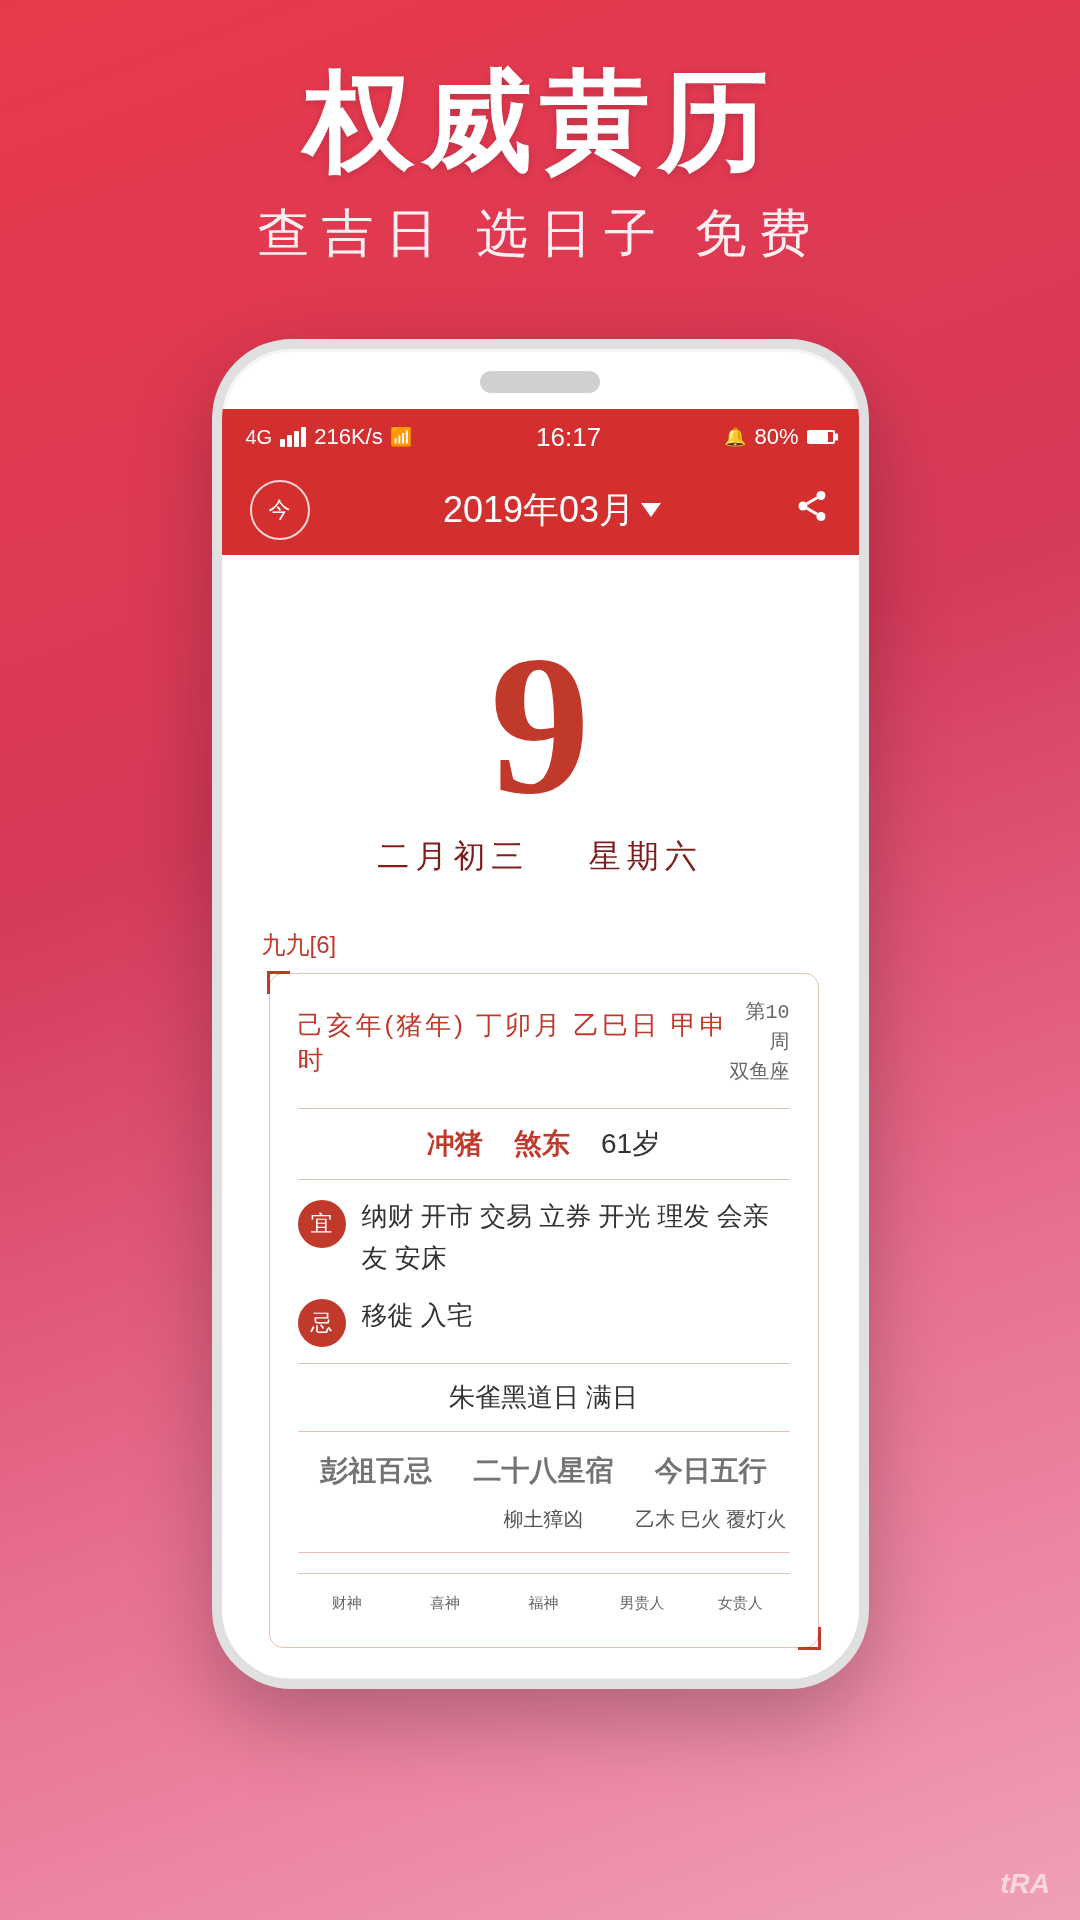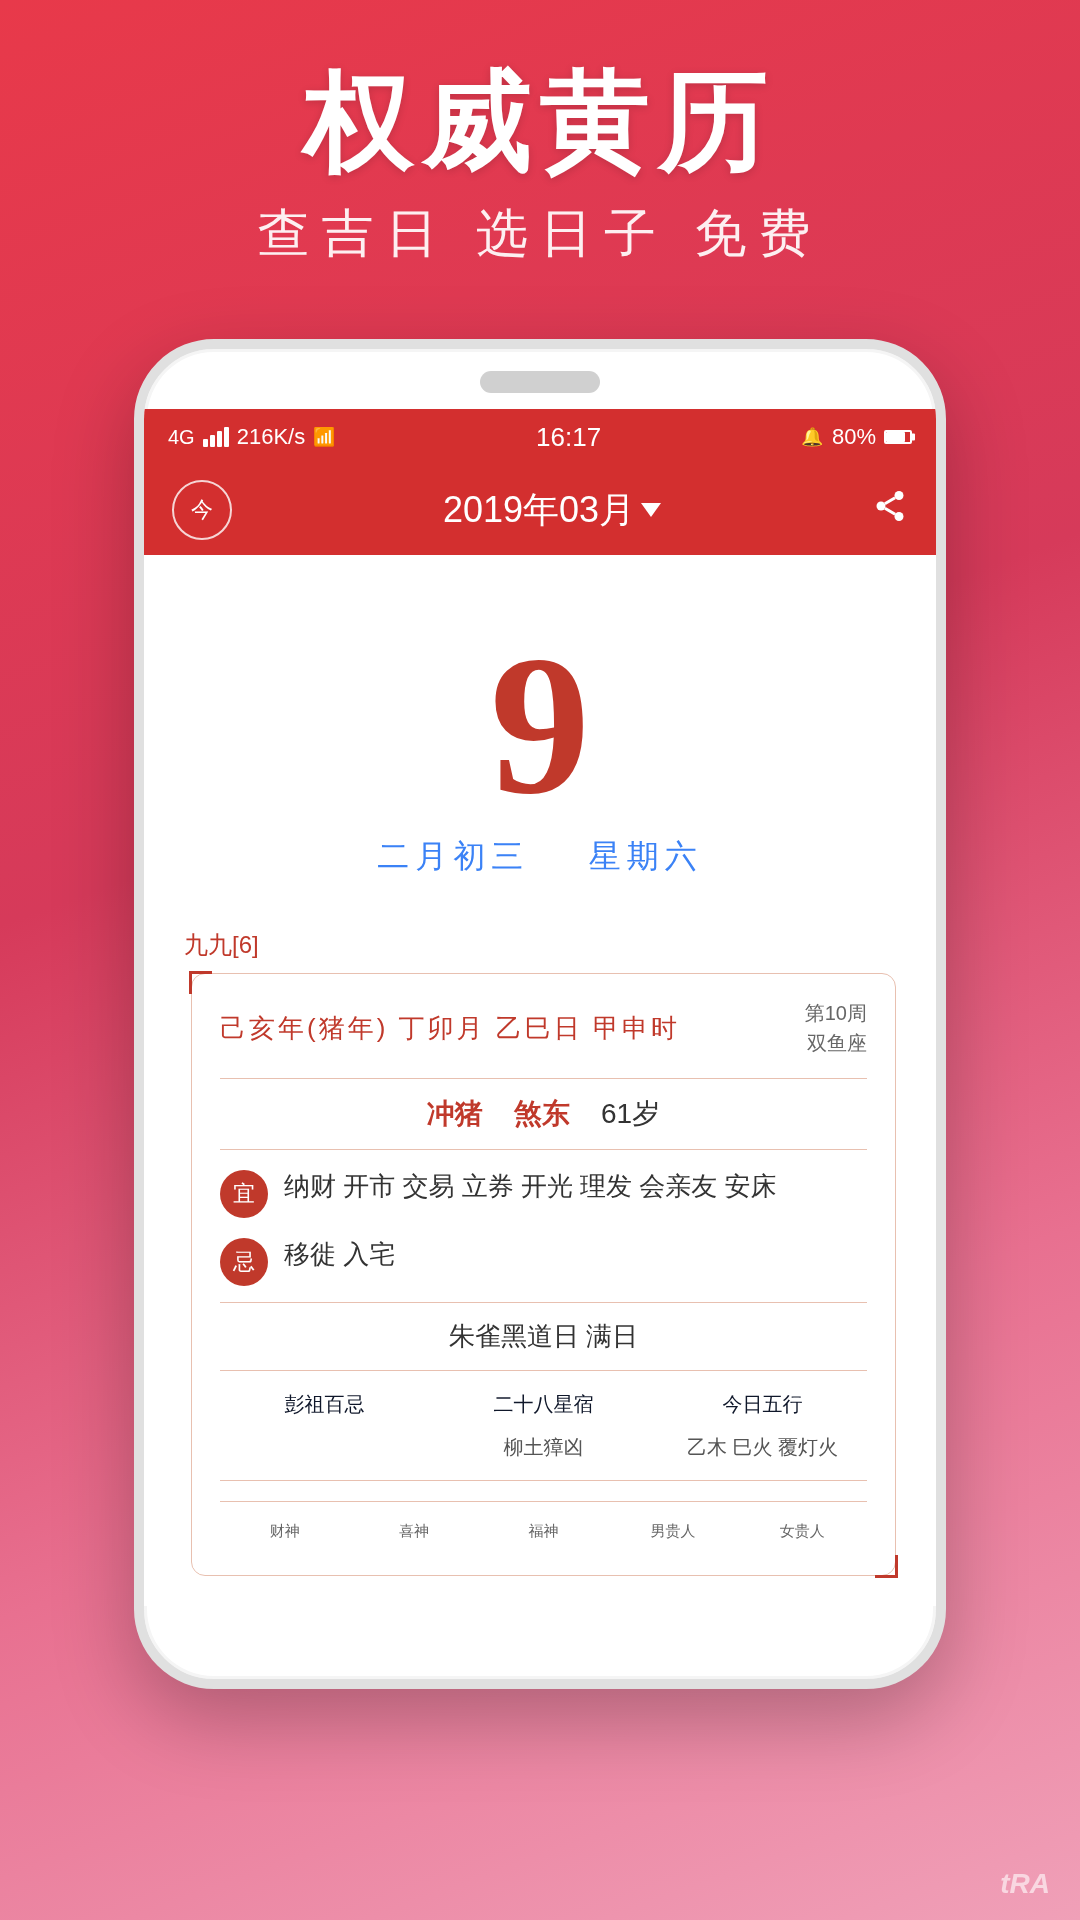--- a/index.html
+++ b/index.html
@@ -38,21 +38,21 @@
     }
 
     .phone-wrapper {
       display: flex;
       justify-content: center;
       align-items: flex-start;
       margin-top: 30px;
     }
 
     .phone-frame {
-      width: 812px;
+      width: 657px;
       min-height: 1350px;
       background: white;
       border-radius: 80px;
       border: 10px solid #e0e0e0;
       box-shadow: 0 30px 80px rgba(0,0,0,0.25), inset 0 0 0 3px #f5f5f5;
       overflow: hidden;
       position: relative;
     }
 
     
@@ -149,21 +149,21 @@
     .big-day {
       font-size: 200px;
       color: #c0392b;
       font-weight: 700;
       line-height: 1;
       font-family: Georgia, serif;
     }
 
     .lunar-info {
       font-size: 32px;
-      color: #3b82f6;
+      color: #7f1d1d;
       margin-top: 10px;
       letter-spacing: 6px;
     }
 
     .nine-nine-badge {
       color: #c0392b;
       font-size: 24px;
       margin-top: 30px;
       margin-bottom: 12px;
     }
@@ -205,20 +205,21 @@
       color: #c0392b;
       font-size: 26px;
       letter-spacing: 3px;
     }
 
     .week-zodiac {
       text-align: right;
       font-size: 20px;
       color: #666;
       line-height: 1.5;
+      font-family: Liberation Mono, monospace;
     }
 
     .divider {
       border: none;
       border-top: 1px solid #e8c0b0;
       margin: 16px 0;
     }
 
     .chong-row {
       text-align: center;
@@ -273,23 +274,23 @@
       margin-top: 20px;
       gap: 10px;
     }
 
     .col-section {
       flex: 1;
       text-align: center;
     }
 
     .col-title {
-      font-size: 20px;
-      font-weight: 400;
-      color: #0f172a;
+      font-size: 28px;
+      font-weight: 700;
+      color: #737373;
       margin-bottom: 12px;
     }
 
     .col-body {
       font-size: 20px;
       color: #555;
       line-height: 1.7;
     }
 
     .footer-gods {

